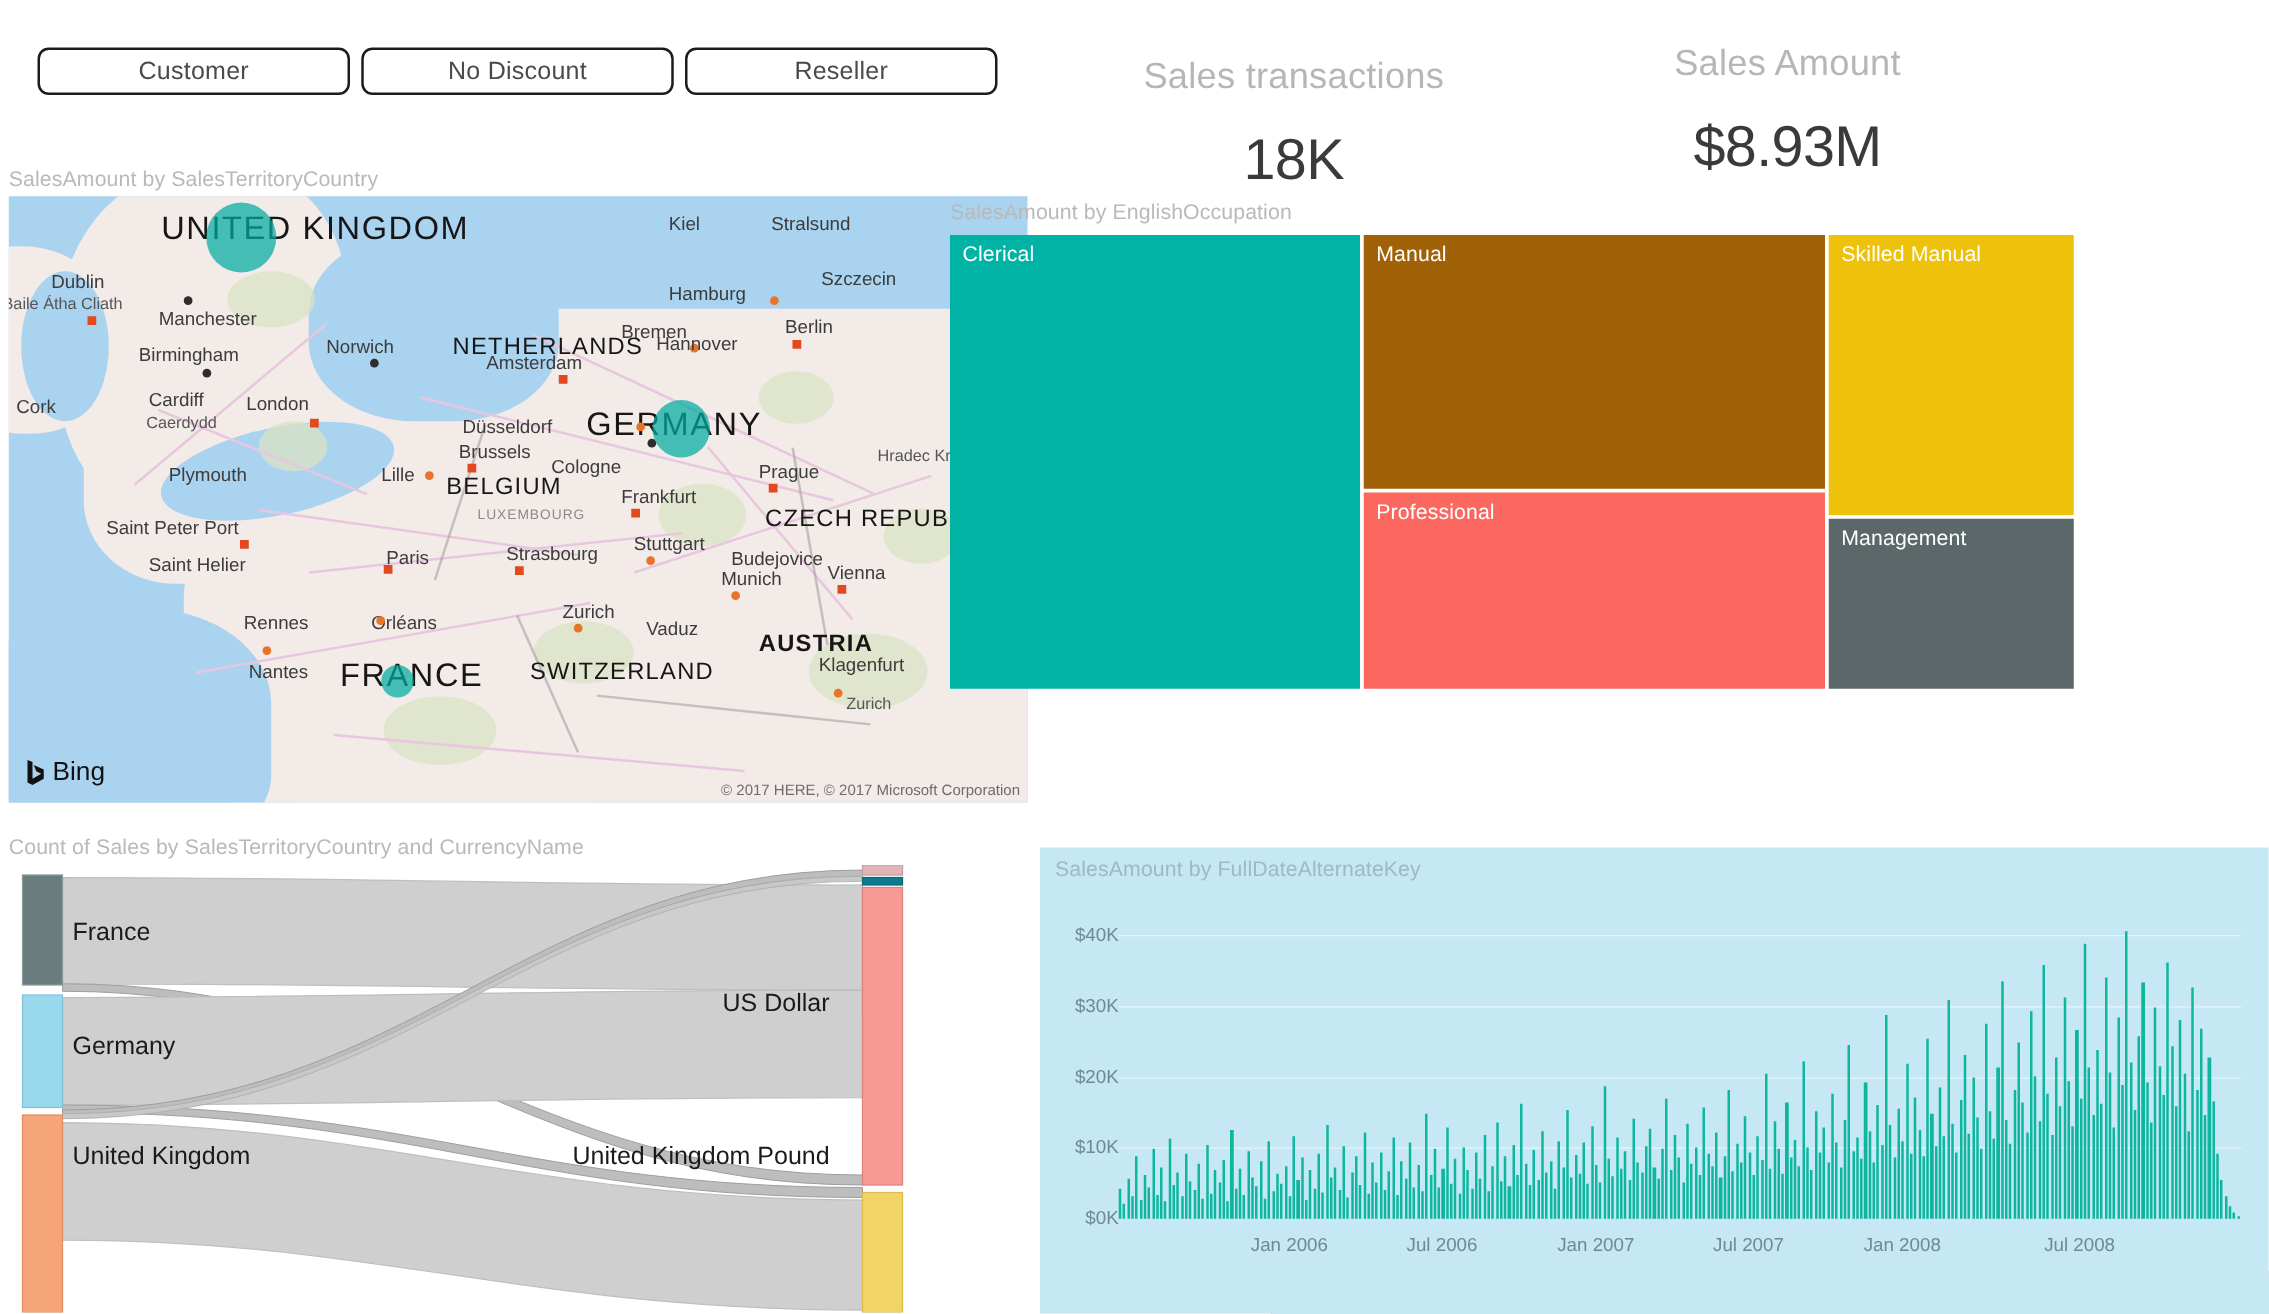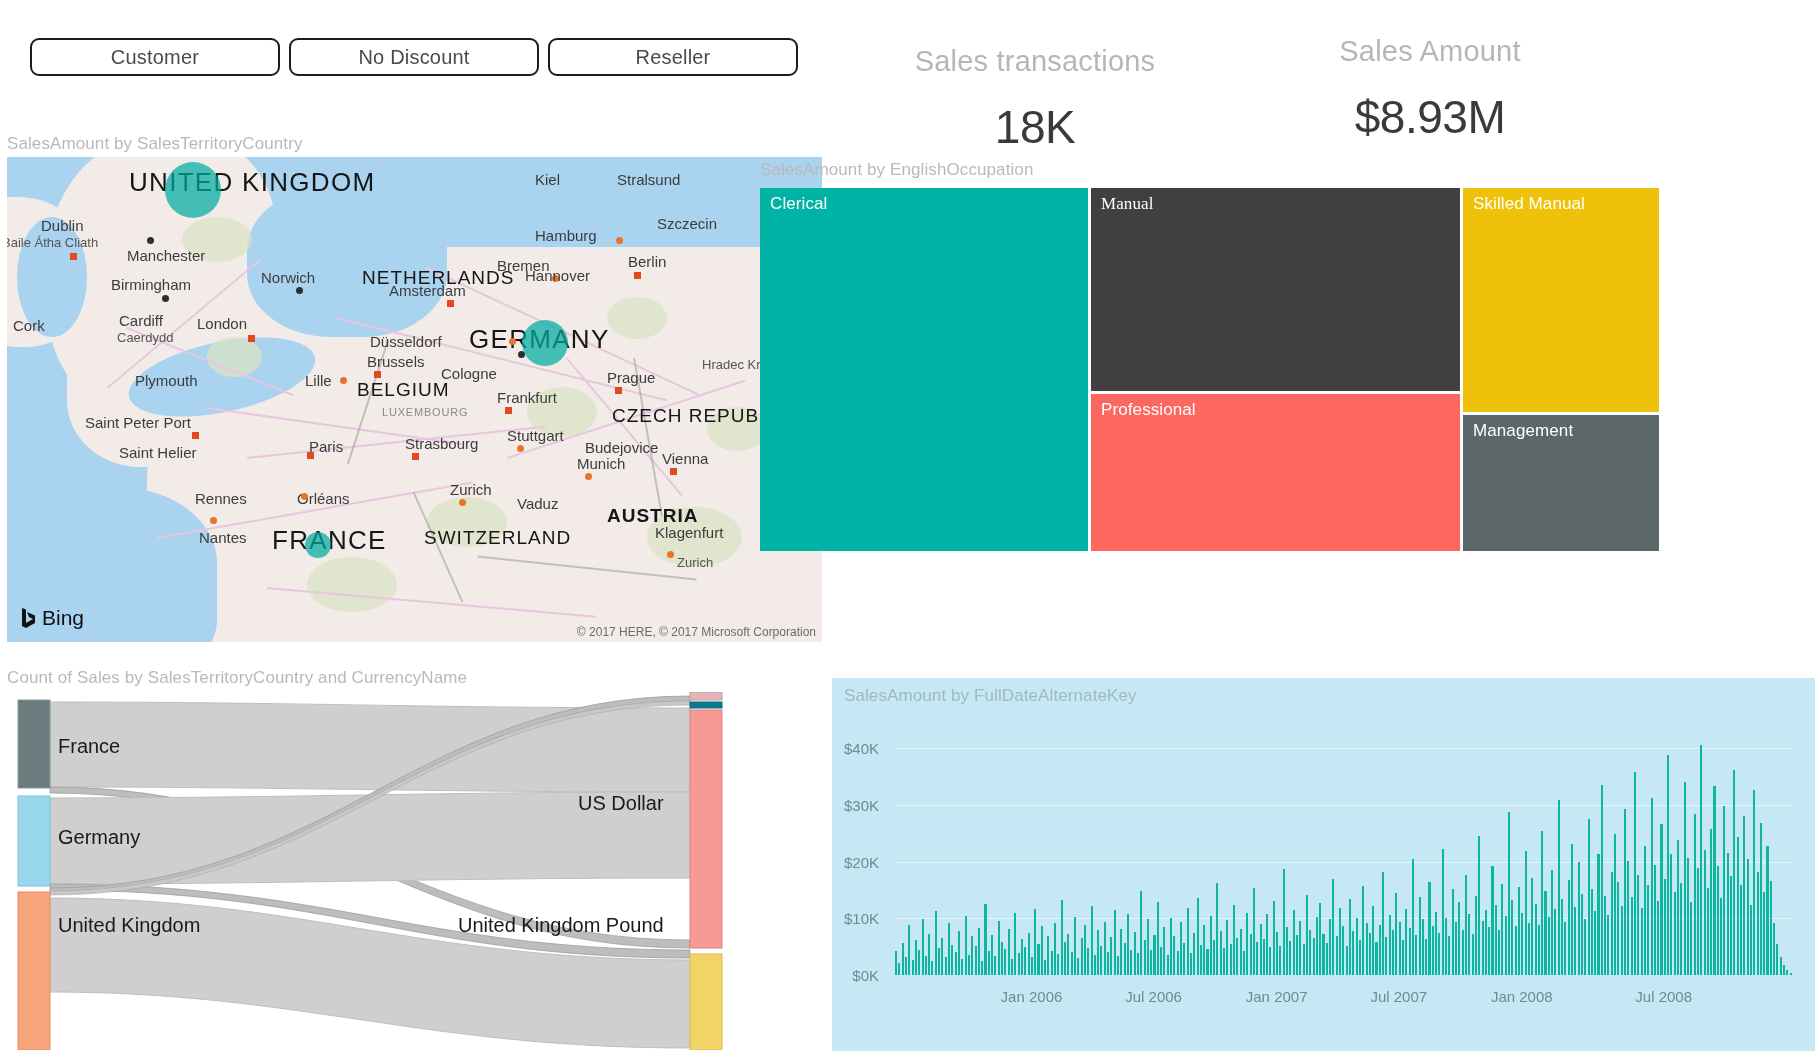--- a/index.html
+++ b/index.html
@@ -80,21 +80,21 @@
   
   #sankey-visual { position:absolute; left:0px; top:668px; width:800px; height:383px; }
   #sankey-visual .viz-title { position:absolute; left:7px; top:0px; }
   #sankey-canvas { position:absolute; left:0px; top:24px; width:800px; height:358px; }
   .sk-label { position:absolute; font-size:20px; color:#1a1a1a; white-space:nowrap; }
 
   
   #column-visual { position:absolute; left:832px; top:678px; width:983px; height:373px; background:#c5e8f4; }
   #column-visual .viz-title { position:absolute; left:12px; top:8px; color:#9fb9c4; }
   #column-plot { position:absolute; left:63px; top:42px; width:898px; height:255px; }
-  .ytick { position:absolute; right:100%; margin-right:16px; font-size:15px; color:#6f8a94; white-space:nowrap; transform:translateY(-50%); }
+  .ytick { position:absolute; right:100%; margin-right:0; font-size:15px; color:#6f8a94; white-space:nowrap; transform:translateY(-50%); }
   .gridline { position:absolute; left:0; width:100%; height:1px; background:rgba(255,255,255,.55); }
   .xtick { position:absolute; font-size:15px; color:#6f8a94; white-space:nowrap; transform:translateX(-50%); top:268px;}
   .bar { position:absolute; bottom:0; background:#0fb69f; }
 </style>
 </head>
 <body>
 
 <div id="root">
 
   <div id="slicer-bar">
@@ -240,21 +240,21 @@
       <div id="map-attrib">© 2017 HERE, © 2017 Microsoft Corporation</div>
     </div>
   </div>
 
   <div id="treemap-visual">
     <div class="viz-title">SalesAmount by EnglishOccupation</div>
     <div id="treemap-canvas">
       <div class="tm-cell" style="left:0px;top:0px;width:328px;height:363px;background:#00b3a4;">
         <div class="tm-label">Clerical</div>
       </div>
-      <div class="tm-cell" style="left:331px;top:0px;width:369px;height:203px;background:#404040;font-family:Liberation Serif, serif;">
+      <div class="tm-cell" style="left:331px;top:0px;width:369px;height:203px;background:#a16207;">
         <div class="tm-label">Manual</div>
       </div>
       <div class="tm-cell" style="left:331px;top:206px;width:369px;height:157px;background:#fc6760;">
         <div class="tm-label">Professional</div>
       </div>
       <div class="tm-cell" style="left:703px;top:0px;width:196px;height:224px;background:#eec20b;">
         <div class="tm-label">Skilled Manual</div>
       </div>
       <div class="tm-cell" style="left:703px;top:227px;width:196px;height:136px;background:#5c6769;">
         <div class="tm-label">Management</div>

